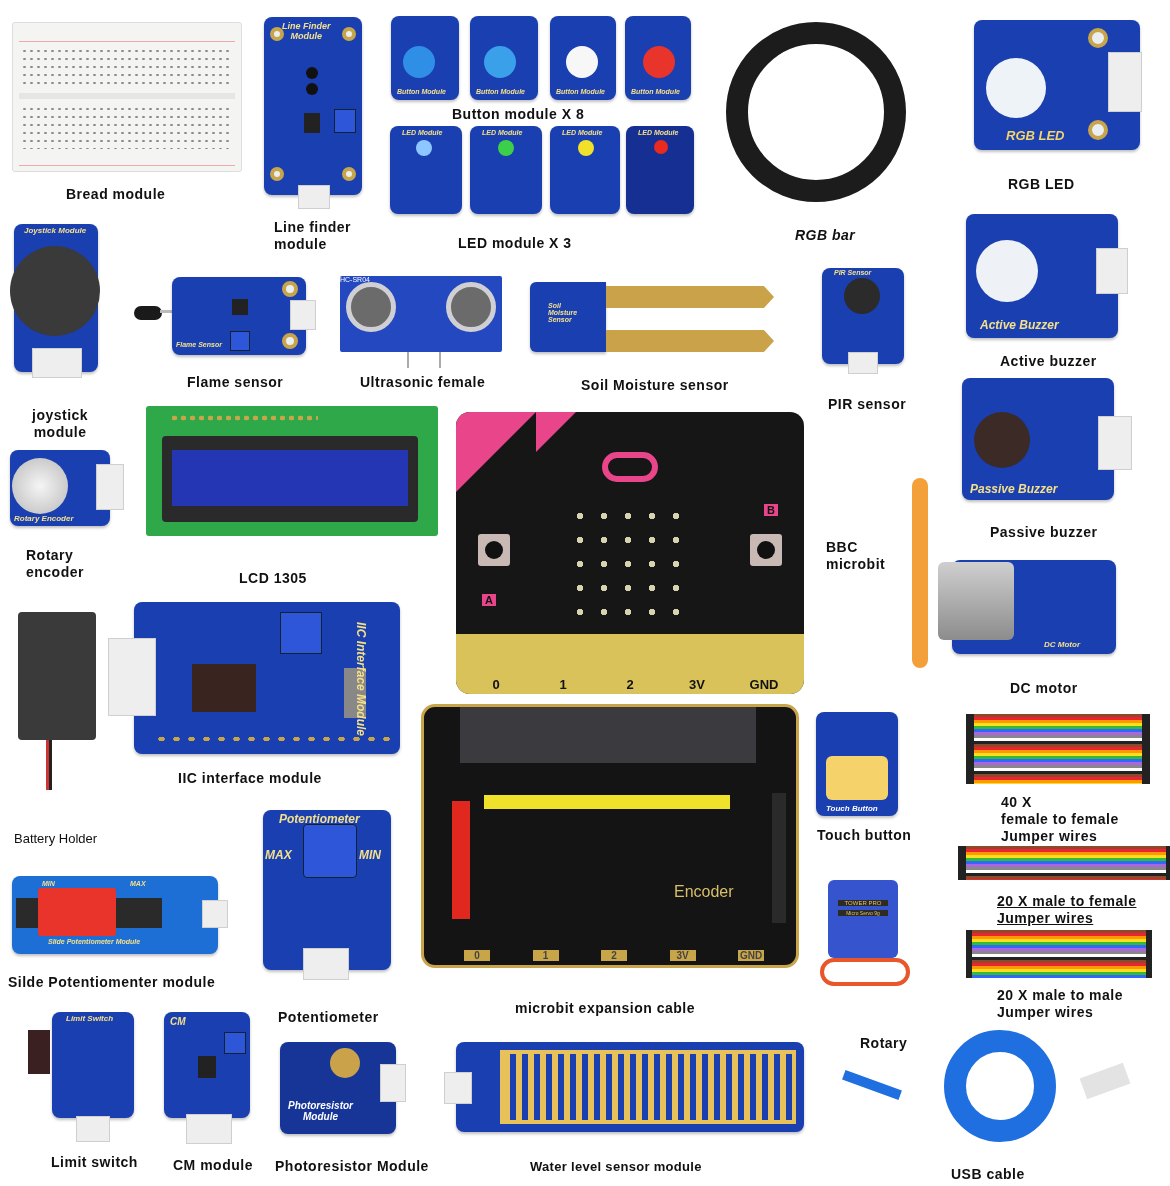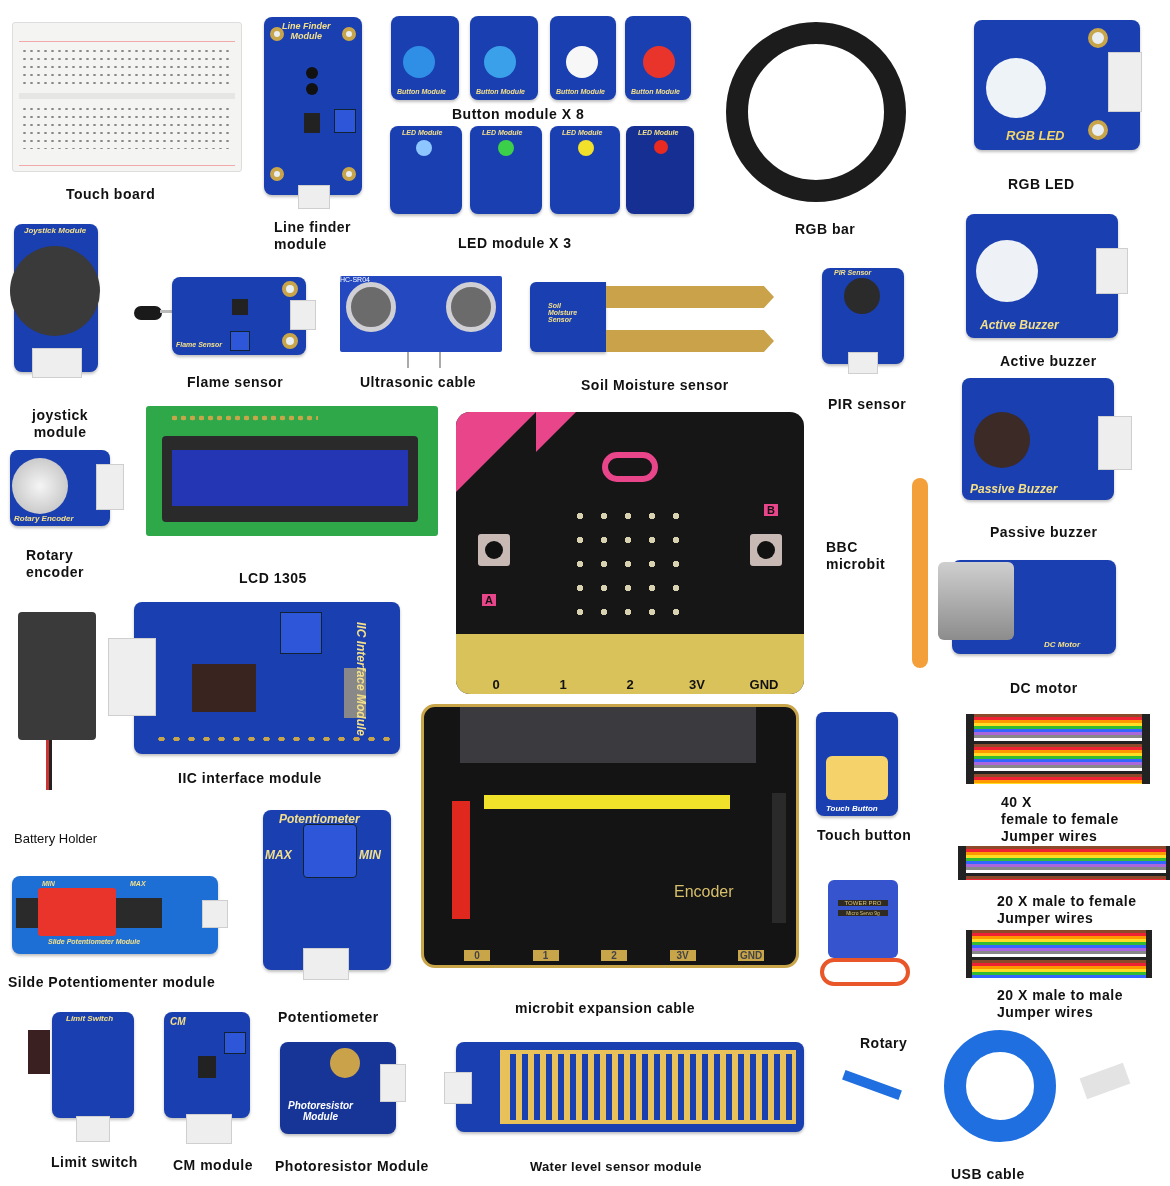--- a/index.html
+++ b/index.html
@@ -18,21 +18,21 @@
 </head>
 <body>
 
 <div style="position:absolute;left:12px;top:22px;width:228px;height:148px;background:#f4f4f2;border:1px solid #ddd;border-radius:3px;">
   <div style="position:absolute;left:6px;top:18px;right:6px;height:1px;background:#f1a9a9;"></div>
   <div style="position:absolute;left:6px;top:142px;right:6px;height:1px;background:#f1a9a9;"></div>
   <div style="position:absolute;left:6px;top:70px;right:6px;height:6px;background:#e6e6e4;"></div>
   <div style="position:absolute;left:8px;top:24px;right:8px;height:42px;background-image:radial-gradient(#888 1px,transparent 1.3px);background-size:7px 8px;"></div>
   <div style="position:absolute;left:8px;top:82px;right:8px;height:44px;background-image:radial-gradient(#888 1px,transparent 1.3px);background-size:7px 8px;"></div>
 </div>
-<div class="cap" style="left:66px;top:186px;">Touch board</div>
+<div class="cap" style="left:66px;top:186px;">Bread module</div>
 
 <div class="pcb" style="left:264px;top:17px;width:98px;height:178px;">
   <div class="lbl" style="left:18px;top:4px;white-space:pre-line;text-align:center;">Line Finder
 Module</div>
   <div class="hole" style="left:6px;top:10px;"></div>
     <div class="hole" style="left:78px;top:10px;"></div>
   <div class="hole" style="left:6px;top:150px;"></div>
     <div class="hole" style="left:78px;top:150px;"></div>
   <div class="led" style="left:42px;top:50px;width:12px;height:12px;background:#111;"></div>
   <div class="led" style="left:42px;top:66px;width:12px;height:12px;background:#111;"></div>
@@ -77,21 +77,21 @@
     <div class="led" style="left:28px;top:14px;width:16px;height:16px;background:#f2e12a;"></div>
   </div>
   <div class="pcb" style="left:626px;top:126px;width:68px;height:88px;background:#152f92;">
     <div class="lbl" style="left:12px;top:3px;font-size:7px;">LED Module</div>
     <div class="led" style="left:28px;top:14px;width:14px;height:14px;background:#e82a20;"></div>
   </div>
 </div>
 <div class="cap" style="left:458px;top:235px;">LED module X 3</div>
 
 <div style="position:absolute;left:726px;top:22px;width:180px;height:180px;border-radius:50%;border:22px solid #1c1c1c;box-sizing:border-box;"></div>
-<div class="cap" style="left:795px;top:221px;">RGB bar</div>
+<div class="cap" style="left:795px;top:227px;font-style:italic;">RGB bar</div>
 
 <div class="pcb" style="left:974px;top:20px;width:166px;height:130px;">
   <div class="led" style="left:12px;top:38px;width:60px;height:60px;background:#eef3f8;"></div>
   <div class="conn" style="left:134px;top:32px;width:32px;height:58px;"></div>
   <div class="hole" style="left:114px;top:8px;width:20px;height:20px;"></div>
   <div class="hole" style="left:114px;top:100px;width:20px;height:20px;"></div>
   <div class="lbl" style="left:32px;top:108px;font-size:13px;color:#f2d56a;">RGB LED</div>
 </div>
 <div class="cap" style="left:1008px;top:176px;">RGB LED</div>
 
@@ -118,21 +118,21 @@
 <div class="cap" style="left:187px;top:374px;">Flame sensor</div>
 
 <div>
   <div style="position:absolute;left:340px;top:276px;width:162px;height:76px;background:#2348c0;border-radius:2px;">
     <div class="led" style="left:6px;top:6px;width:50px;height:50px;background:#6b6b6b;border:5px solid #cfcfd4;box-sizing:border-box;"></div>
     <div class="led" style="left:106px;top:6px;width:50px;height:50px;background:#6b6b6b;border:5px solid #cfcfd4;box-sizing:border-box;"></div>
     <div class="lbl" style="left:64px;top:38px;font-size:7px;color:#fff;font-style:normal;">HC-SR04</div>
   </div>
   <div style="position:absolute;left:407px;top:352px;width:30px;height:16px;border-left:2px solid #aaa;border-right:2px solid #aaa;"></div>
 </div>
-<div class="cap" style="left:360px;top:374px;">Ultrasonic cable</div>
+<div class="cap" style="left:360px;top:374px;">Ultrasonic female</div>
 
 <div>
   <div class="pcb" style="left:530px;top:282px;width:76px;height:70px;border-radius:6px 0 0 6px;">
     <div class="lbl" style="left:18px;top:20px;font-size:7px;white-space:normal;width:40px;">Soil Moisture Sensor</div>
   </div>
   <div style="position:absolute;left:606px;top:286px;width:168px;height:22px;background:#caa24a;clip-path:polygon(0 0,94% 0,100% 50%,94% 100%,0 100%);"></div>
   <div style="position:absolute;left:606px;top:330px;width:168px;height:22px;background:#caa24a;clip-path:polygon(0 0,94% 0,100% 50%,94% 100%,0 100%);"></div>
 </div>
 <div class="cap" style="left:581px;top:377px;">Soil Moisture sensor</div>
 
@@ -244,21 +244,21 @@
   <div style="position:absolute;left:10px;top:44px;width:62px;height:44px;background:#f6d36a;border-radius:6px;"></div>
   <div class="lbl" style="left:10px;top:92px;font-size:8px;color:#fff;">Touch Button</div>
 </div>
 <div class="cap" style="left:817px;top:827px;">Touch button</div>
 
 <div style="position:absolute;left:966px;top:714px;width:168px;height:70px;background:repeating-linear-gradient(#8b4a2a 0 3px,#e23 3px 6px,#f90 6px 9px,#fd2 9px 12px,#3b3 12px 15px,#36f 15px 18px,#a6d 18px 21px,#888 21px 24px,#fff 24px 27px,#222 27px 30px);border-left:8px solid #222;border-right:8px solid #222;"></div>
 <div class="cap" style="left:1001px;top:794px;">40 X
 female to female
 Jumper wires</div>
 <div style="position:absolute;left:958px;top:846px;width:200px;height:34px;background:repeating-linear-gradient(#8b4a2a 0 3px,#e23 3px 6px,#f90 6px 9px,#fd2 9px 12px,#3b3 12px 15px,#36f 15px 18px,#a6d 18px 21px,#888 21px 24px,#fff 24px 27px,#222 27px 30px);border-left:8px solid #222;border-right:8px solid #222;"></div>
-<div class="cap" style="left:997px;top:893px;">20 X male to female
+<div class="cap" style="left:997px;top:893px;text-decoration:underline;">20 X male to female
 Jumper wires</div>
 <div style="position:absolute;left:966px;top:930px;width:174px;height:48px;background:repeating-linear-gradient(#8b4a2a 0 3px,#e23 3px 6px,#f90 6px 9px,#fd2 9px 12px,#3b3 12px 15px,#36f 15px 18px,#a6d 18px 21px,#888 21px 24px,#fff 24px 27px,#222 27px 30px);border-left:6px solid #222;border-right:6px solid #222;"></div>
 <div class="cap" style="left:997px;top:987px;">20 X male to male
 Jumper wires</div>
 
 <div class="pcb" style="left:12px;top:876px;width:206px;height:78px;background:#1d6fd6;">
   <div style="position:absolute;left:4px;top:22px;width:146px;height:30px;background:#2a2a2a;"></div>
   <div style="position:absolute;left:26px;top:12px;width:78px;height:48px;background:#e8342a;border-radius:3px;"></div>
   <div class="lbl" style="left:30px;top:4px;font-size:7px;">MIN</div>
   <div class="lbl" style="left:118px;top:4px;font-size:7px;">MAX</div>

